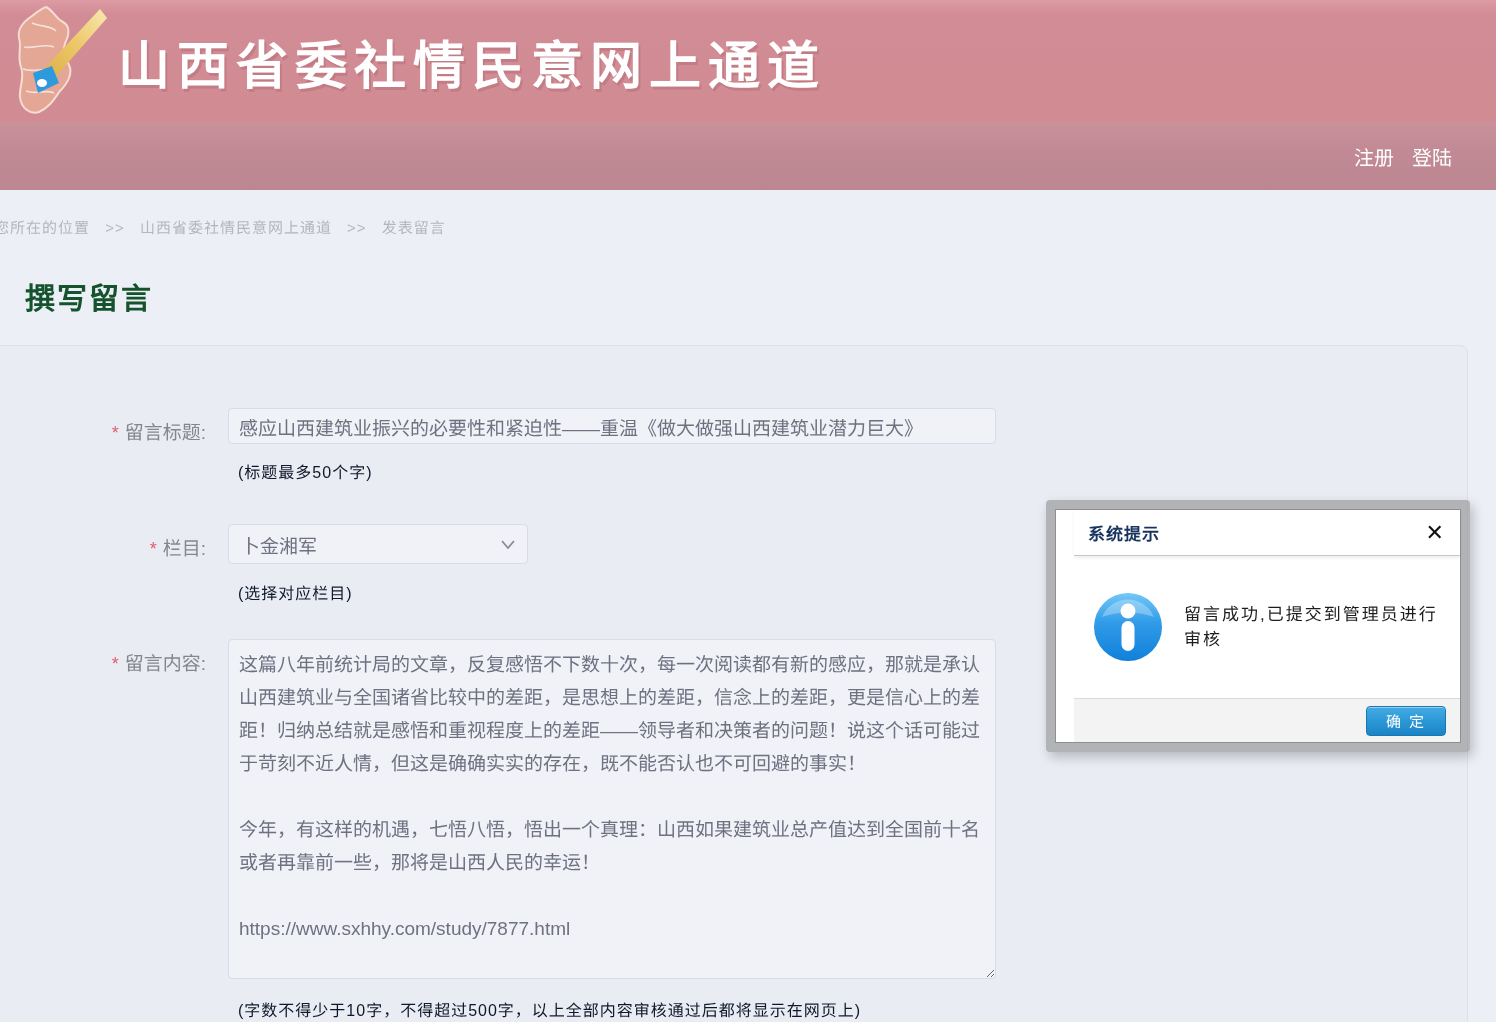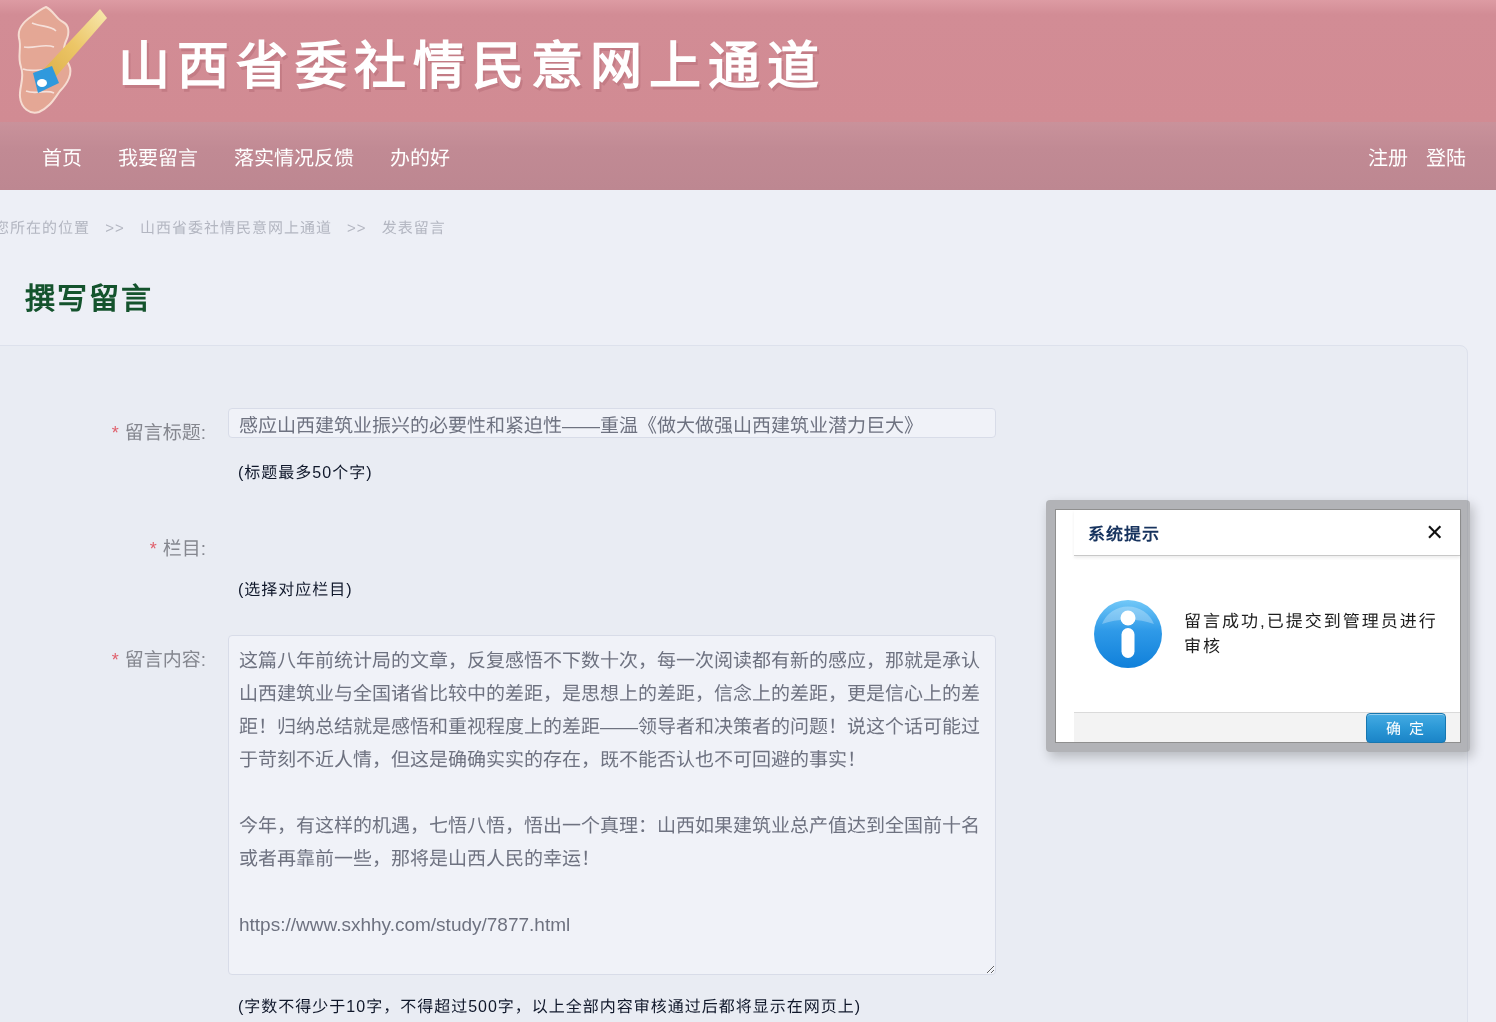--- a/index.html
+++ b/index.html
@@ -35,21 +35,21 @@
   .main-nav {
     height: 68px;
     background: linear-gradient(180deg, #c9929b 0%, #c18a94 40%, #bd8791 100%);
     display: flex;
     align-items: center;
     color: #fff;
     font-size: 20px;
   }
   .nav-items { display: flex; align-items: center; padding-left: 42px; }
   .nav-item { margin-right: 36px; cursor: pointer; white-space: nowrap; }
-  .nav-auth { margin-left: auto; display: flex; align-items: center; padding-right: 30px; }
+  .nav-auth { margin-left: auto; display: flex; align-items: center; padding-right: 44px; }
   .nav-auth .auth-link { margin-left: 18px; cursor: pointer; white-space: nowrap; }
 
   
   .breadcrumb {
     margin: 26px 0 0 -6px;
     font-size: 15px;
     color: #b3b6c1;
     letter-spacing: 1px;
     white-space: nowrap;
   }
@@ -85,21 +85,21 @@
     font-size: 19px;
     color: #85878f;
     padding-top: 9px;
     white-space: nowrap;
   }
   .required-mark { color: #e0606c; margin-right: 6px; font-size: 18px; }
   .field-cell { margin-left: 22px; }
 
   .text-input {
     width: 768px;
-    height: 30px;
+    height: 36px;
     background: #f0f2f8;
     border: 1px solid #d8dce8;
     border-radius: 4px;
     font-family: "Liberation Sans", "DejaVu Sans", sans-serif;
     font-size: 19px;
     color: #6e7280;
     padding: 0 10px;
     outline: none;
   }
 
@@ -199,21 +199,21 @@
   }
   .info-icon { width: 72px; height: 72px; flex: 0 0 auto; }
   .dialog-message {
     margin-left: 20px;
     font-size: 17px;
     color: #1c1c1c;
     letter-spacing: 2px;
     line-height: 1.5;
   }
   .dialog-footer {
-    height: 30px;
+    height: 44px;
     flex: 0 0 auto;
     background: #f3f3f3;
     border-top: 1px solid #dadada;
     display: flex;
     align-items: center;
     justify-content: flex-end;
     padding: 0 14px;
   }
   .ok-button {
     min-width: 80px;
@@ -246,26 +246,20 @@
       <path d="M24,20 C32,24 42,22 48,28 M16,44 C26,46 36,40 46,44 M15,66 C25,70 38,64 50,68 M18,88 C28,92 38,86 46,90" fill="none" stroke="rgba(255,255,255,0.65)" stroke-width="1.6"></path>
       <polygon points="92,6 99,15 44,78 34,68" fill="url(#gold)"></polygon>
       <polygon points="25,70 44,63 51,80 30,90" fill="#2f99dd"></polygon>
       <ellipse cx="34" cy="80" rx="5" ry="4" fill="#ffffff"></ellipse>
     </svg>
   </div>
   <div class="site-title">山西省委社情民意网上通道</div>
 </header>
 
 <nav class="main-nav">
-  <div class="nav-items">
-    <span class="nav-item">首页</span>
-    <span class="nav-item">我要留言</span>
-    <span class="nav-item">落实情况反馈</span>
-    <span class="nav-item">办的好</span>
-  </div>
   <div class="nav-auth">
     <span class="auth-link">注册</span>
     <span class="auth-link">登陆</span>
   </div>
 </nav>
 
 <div class="breadcrumb">
   <span>您所在的位置</span>
   <span class="crumb-sep">&gt;&gt;</span>
   <span class="crumb-link">山西省委社情民意网上通道</span>
@@ -283,20 +277,28 @@
     </div>
     <div class="field-cell">
       <input class="text-input" type="text" value="感应山西建筑业振兴的必要性和紧迫性——重温《做大做强山西建筑业潜力巨大》" style="">
     </div>
   </div>
   <div class="hint-row hint-title">(标题最多50个字)</div>
 
   <div class="form-row row-category">
     <div class="label-cell">
       <span class="required-mark">*</span><span>栏目:</span>
+    </div>
+    <div class="field-cell">
+      <div class="select-box">
+        <span>卜金湘军</span>
+        <svg class="chevron" viewBox="0 0 14 9">
+          <path d="M1,1 L7,8 L13,1" fill="none" stroke="#8a8d96" stroke-width="1.8"></path>
+        </svg>
+      </div>
     </div>
   </div>
   <div class="hint-row hint-category">(选择对应栏目)</div>
 
   <div class="form-row row-content">
     <div class="label-cell">
       <span class="required-mark">*</span><span>留言内容:</span>
     </div>
     <div class="field-cell">
       <textarea class="content-textarea" style="">这篇八年前统计局的文章，反复感悟不下数十次，每一次阅读都有新的感应，那就是承认山西建筑业与全国诸省比较中的差距，是思想上的差距，信念上的差距，更是信心上的差距！归纳总结就是感悟和重视程度上的差距——领导者和决策者的问题！说这个话可能过于苛刻不近人情，但这是确确实实的存在，既不能否认也不可回避的事实！

